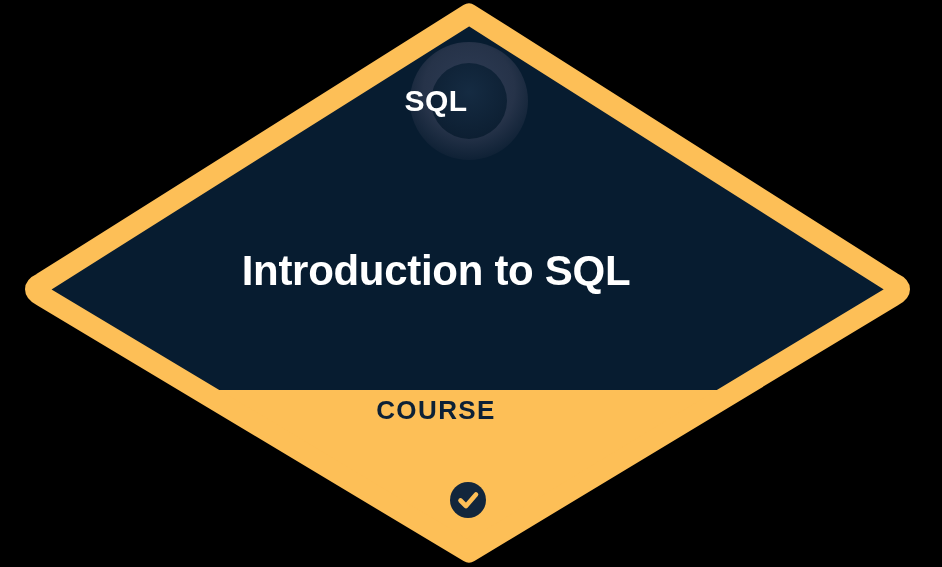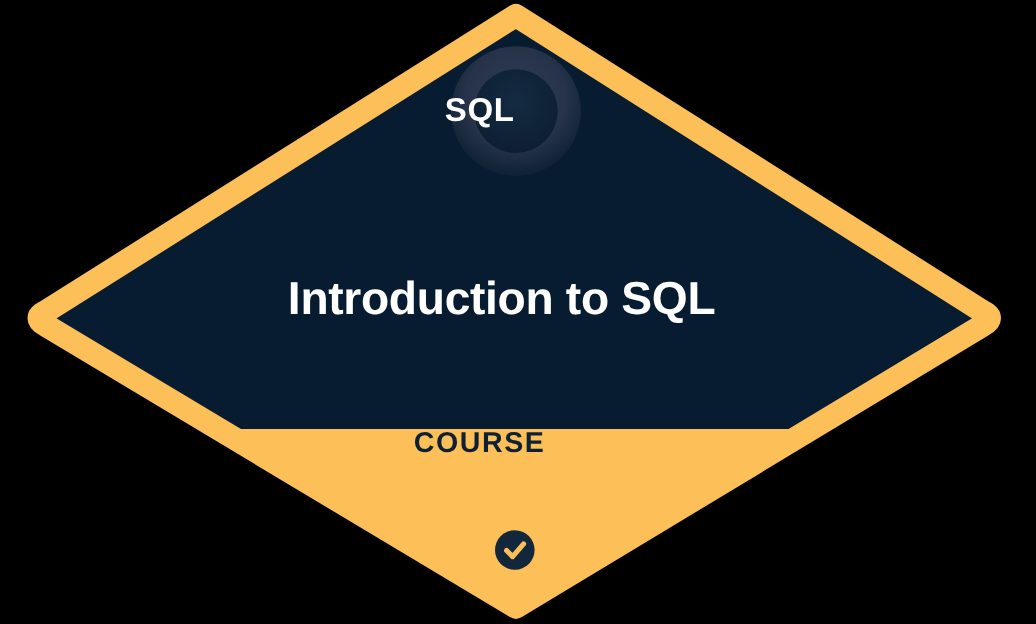--- a/index.html
+++ b/index.html
@@ -50,25 +50,24 @@
     line-height: 38px;
   }
 
   #course-title {
     top: 245px;
     font-size: 42px;
     font-weight: bold;
     letter-spacing: -0.3px;
     color: #ffffff;
     line-height: 52px;
-    padding-left: 20px;
   }
 
   #completion-status {
-    top: 385px;
+    top: 393px;
     font-size: 26px;
     font-weight: bold;
     letter-spacing: 1.4px;
     color: #0d2136;
     line-height: 35px;
   }
   #completion-status .status-line {
     display: block;
   }
 </style>

